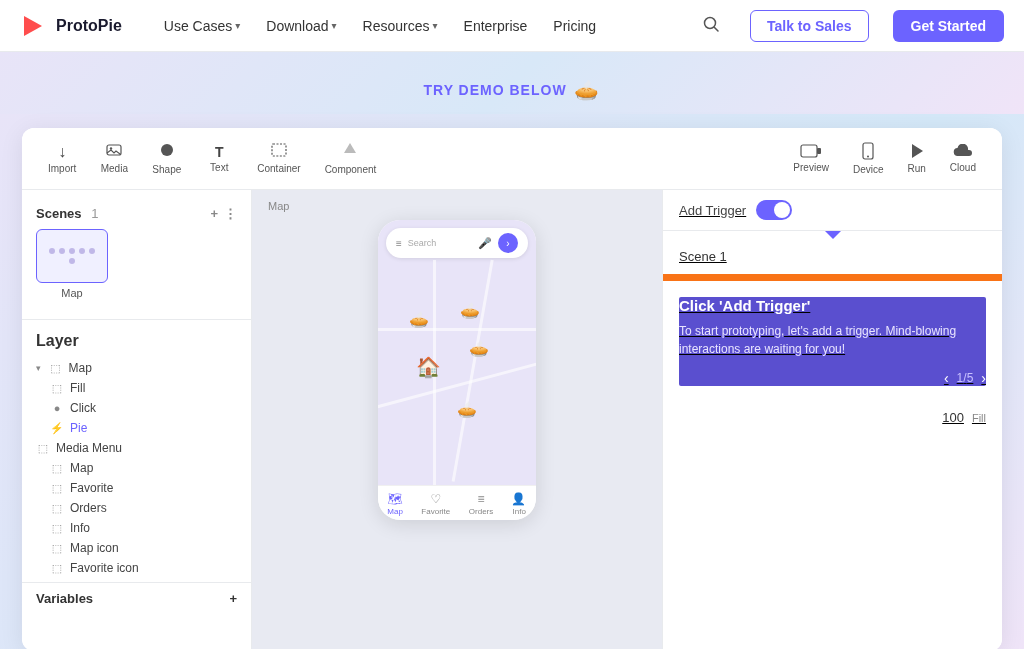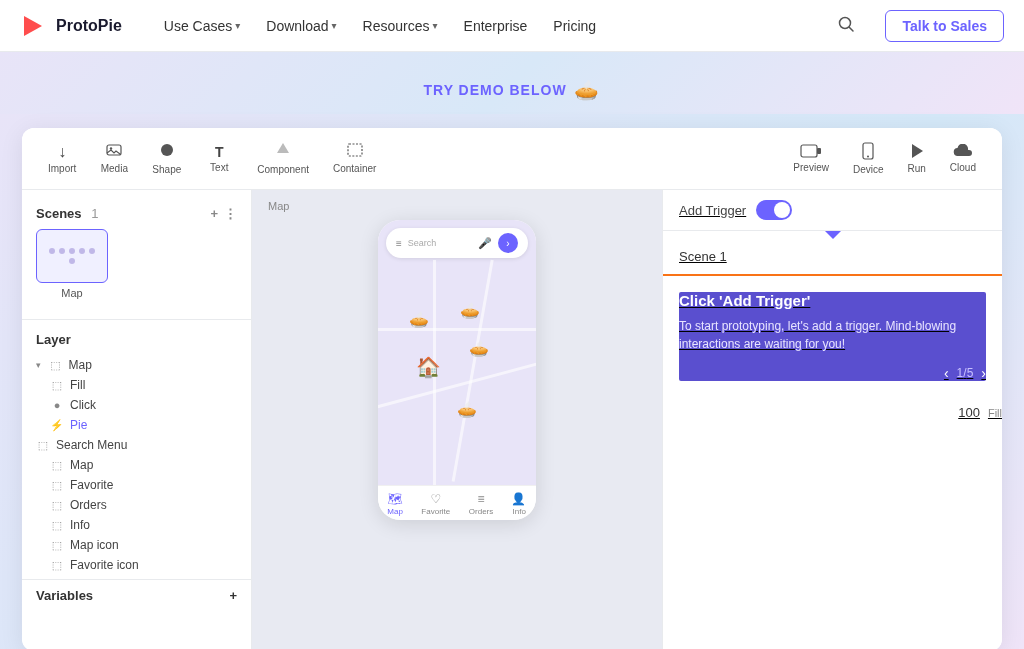--- a/index.html
+++ b/index.html
@@ -83,21 +83,21 @@
       position: relative; overflow: hidden;
     }
     .scene-thumb-dots {
       display: flex; flex-wrap: wrap; gap: 4px; padding: 8px; justify-content: center;
     }
     .scene-dot { width: 6px; height: 6px; border-radius: 50%; background: #c0b8e8; }
     .scene-thumb-label { font-size: 11px; color: #555; margin-top: 4px; }
 
     .divider { height: 1px; background: #e8eaed; margin: 4px 0 8px; }
 
-    .layer-header { padding: 4px 14px 8px; font-size: 13px; font-weight: 600; color: #333; }
+    .layer-header { padding: 4px 14px 8px; font-size: 16px; font-weight: 600; color: #333; }
     .layer-item {
       display: flex; align-items: center; gap: 6px; padding: 3px 14px;
       font-size: 12px; color: #444; cursor: pointer;
     }
     .layer-item.active { color: #6c63ff; }
     .layer-icon { font-size: 11px; color: #888; width: 14px; text-align: center; }
     .layer-icon.active { color: #6c63ff; }
     .layer-indent-1 { padding-left: 28px; }
     .layer-item .layer-toggle { font-size: 9px; color: #888; margin-right: 2px; }
 
@@ -168,41 +168,41 @@
       width: 36px; height: 20px; background: #6c63ff; border-radius: 10px;
       position: relative; cursor: pointer; flex-shrink: 0;
     }
     .trigger-toggle-knob {
       position: absolute; right: 2px; top: 2px; width: 16px; height: 16px;
       background: #fff; border-radius: 50%;
     }
     .trigger-bar-wrapper { position: relative; }
     .scene-label-bar {
       padding: 10px 16px; font-size: 13px; font-weight: 500; color: #333;
-      border-bottom: 2px solid #f97316;
+      border-bottom: 7px solid #f97316;
     }
 
     
     .tooltip-popup {
       background: #5a4fcf; color: #fff; border-radius: 2px;
       margin: 16px; padding: 0; position: relative;
     }
     .tooltip-title { font-size: 15px; font-weight: 700; margin-bottom: 8px; }
     .tooltip-body { font-size: 12px; line-height: 1.5; color: #e8e4ff; }
     .tooltip-footer {
       display: flex; align-items: center; justify-content: flex-end; gap: 10px;
       margin-top: 12px;
     }
     .tooltip-nav { display: flex; align-items: center; gap: 8px; }
     .tooltip-arrow-btn { background: none; border: none; color: #fff; font-size: 14px; cursor: pointer; }
     .tooltip-page { font-size: 12px; color: #c8c0ff; }
 
     .fill-value {
       display: flex; align-items: center; justify-content: flex-end;
-      padding: 8px 0; gap: 8px; font-size: 12px; color: #555;
+      padding: 8px 16px; gap: 8px; font-size: 12px; color: #555;
     }
     .fill-num { font-size: 13px; font-weight: 500; color: #333; }
     .fill-label { font-size: 11px; color: #888; }
   </style>
 </head>
 <body>
 
 <nav class="navbar">
   <div class="nav-logo">
     <svg class="nav-logo-icon" viewBox="0 0 28 28" fill="none">
@@ -231,20 +231,21 @@
     </div>
   </div>
   <div class="nav-spacer"></div>
   <div class="nav-search">
     <svg width="18" height="18" viewBox="0 0 18 18" fill="none">
       <circle cx="8" cy="8" r="5.5" stroke="#555" stroke-width="1.5"></circle>
       <line x1="12.5" y1="12.5" x2="16" y2="16" stroke="#555" stroke-width="1.5" stroke-linecap="round"></line>
     </svg>
   </div>
   <button class="nav-talk">Talk to Sales</button>
+  <button class="nav-get-started">Get Started</button>
 </nav>
 
 <div class="hero-banner">
   <span>TRY DEMO BELOW</span>
   <span class="hero-emoji">🥧</span>
 </div>
 
 <div class="app-container">
   <div class="app-window">
 
@@ -269,34 +270,34 @@
               <circle cx="8" cy="8" r="6" fill="#555"></circle>
             </svg>
         </span>
         <span>Shape</span>
       </div>
       <div class="tool-item">
         <span class="tool-icon" style="font-weight:700;font-size:14px;">T</span>
         <span>Text</span>
       </div>
       <div class="tool-item">
+        <span class="tool-icon">
+          <svg width="16" height="14" viewBox="0 0 16 14">
+              <rect x="1" y="1" width="14" height="12" rx="1" stroke="#555" stroke-width="1.2" fill="none" stroke-dasharray="2,1.5"></rect>
+            </svg>
+        </span>
+        <span>Container</span>
+      </div>
+      <div class="tool-item">
         <span class="tool-icon" style="color:#aaa;">
           <svg width="14" height="16" viewBox="0 0 14 16">
               <path d="M7 1l6 10H1L7 1z" fill="#bbb"></path>
             </svg>
         </span>
         <span>Component</span>
-      </div>
-      <div class="tool-item">
-        <span class="tool-icon">
-          <svg width="16" height="14" viewBox="0 0 16 14">
-              <rect x="1" y="1" width="14" height="12" rx="1" stroke="#555" stroke-width="1.2" fill="none" stroke-dasharray="2,1.5"></rect>
-            </svg>
-        </span>
-        <span>Container</span>
       </div>
       <div class="toolbar-spacer"></div>
       <div class="toolbar-right">
         <div class="tool-right-item">
           <span>
             <svg width="22" height="14" viewBox="0 0 22 14">
                 <rect x="1" y="1" width="16" height="12" rx="2" stroke="#555" stroke-width="1.2" fill="none"></rect>
                 <rect x="17" y="4" width="4" height="6" rx="1" fill="#555"></rect>
               </svg>
           </span>
@@ -376,21 +377,21 @@
         <div class="layer-item layer-indent-1">
           <span class="layer-icon">●</span>
           <span>Click</span>
         </div>
         <div class="layer-item layer-indent-1 active" style="color:#6c63ff;">
           <span class="layer-icon active" style="color:#6c63ff;">⚡</span>
           <span>Pie</span>
         </div>
         <div class="layer-item">
           <span class="layer-icon">⬚</span>
-          <span>Search Menu</span>
+          <span>Media Menu</span>
         </div>
         <div class="layer-item layer-indent-1">
           <span class="layer-icon">⬚</span>
           <span>Map</span>
         </div>
         <div class="layer-item layer-indent-1">
           <span class="layer-icon">⬚</span>
           <span>Favorite</span>
         </div>
         <div class="layer-item layer-indent-1">

